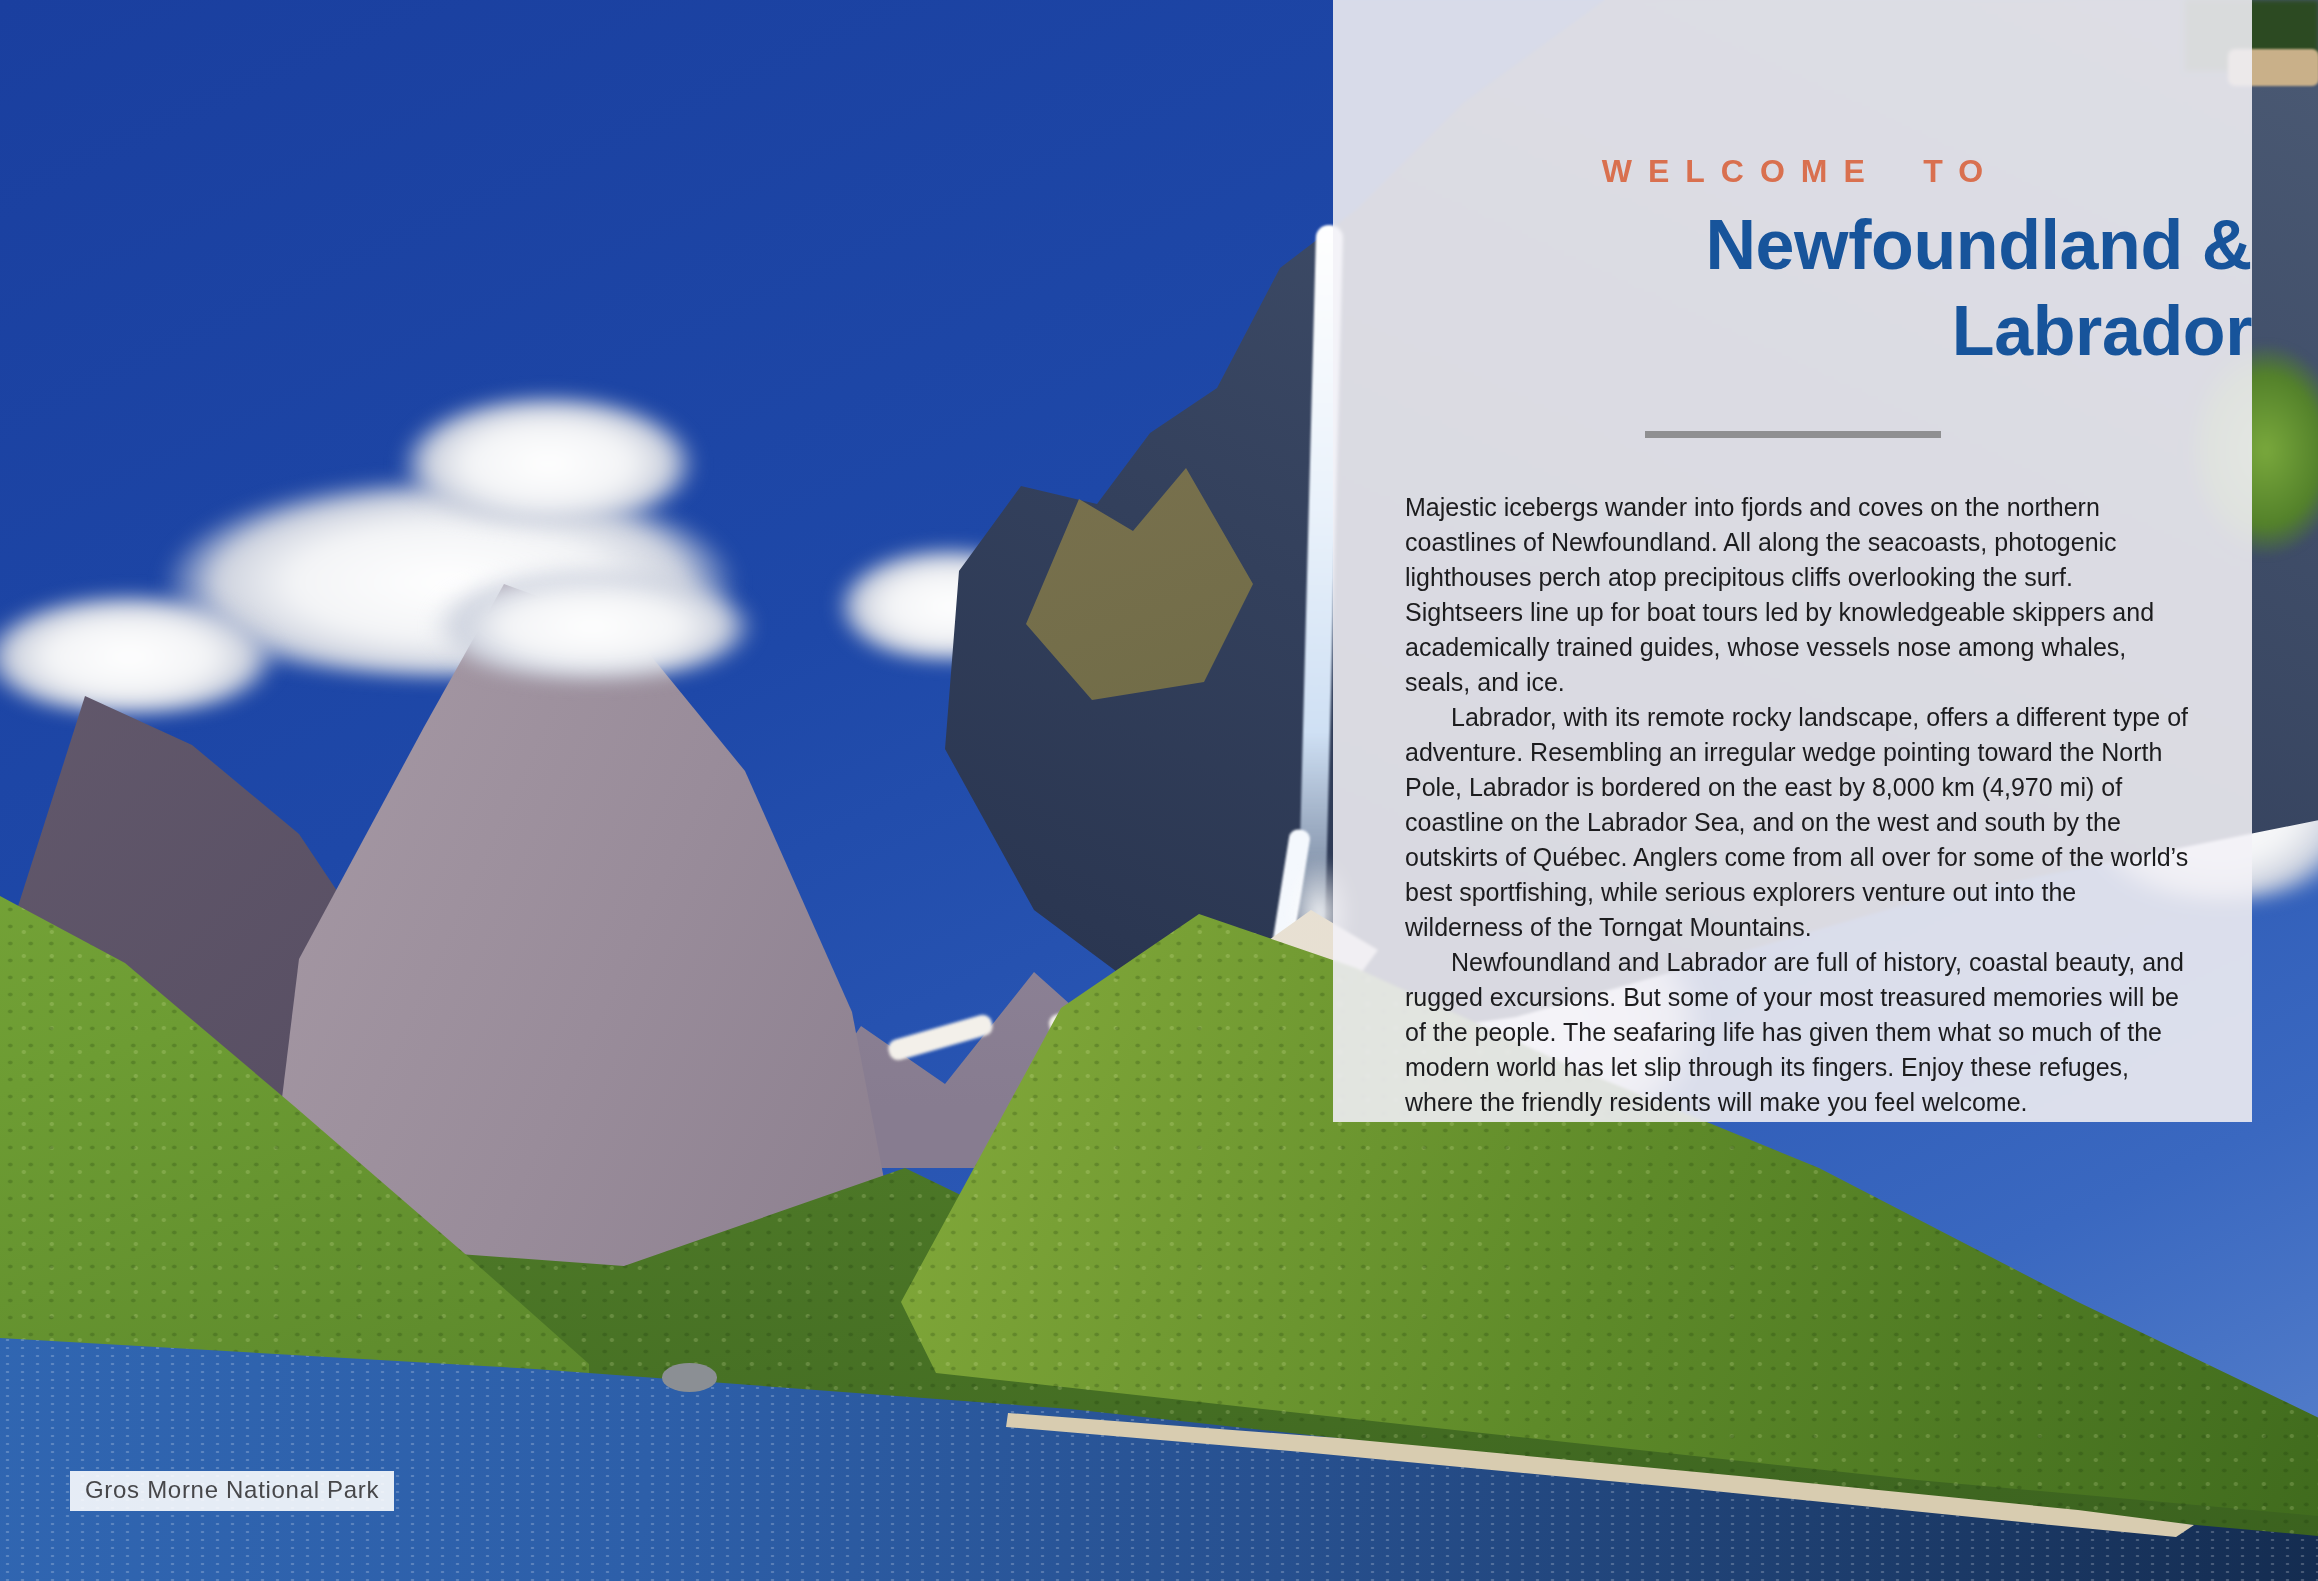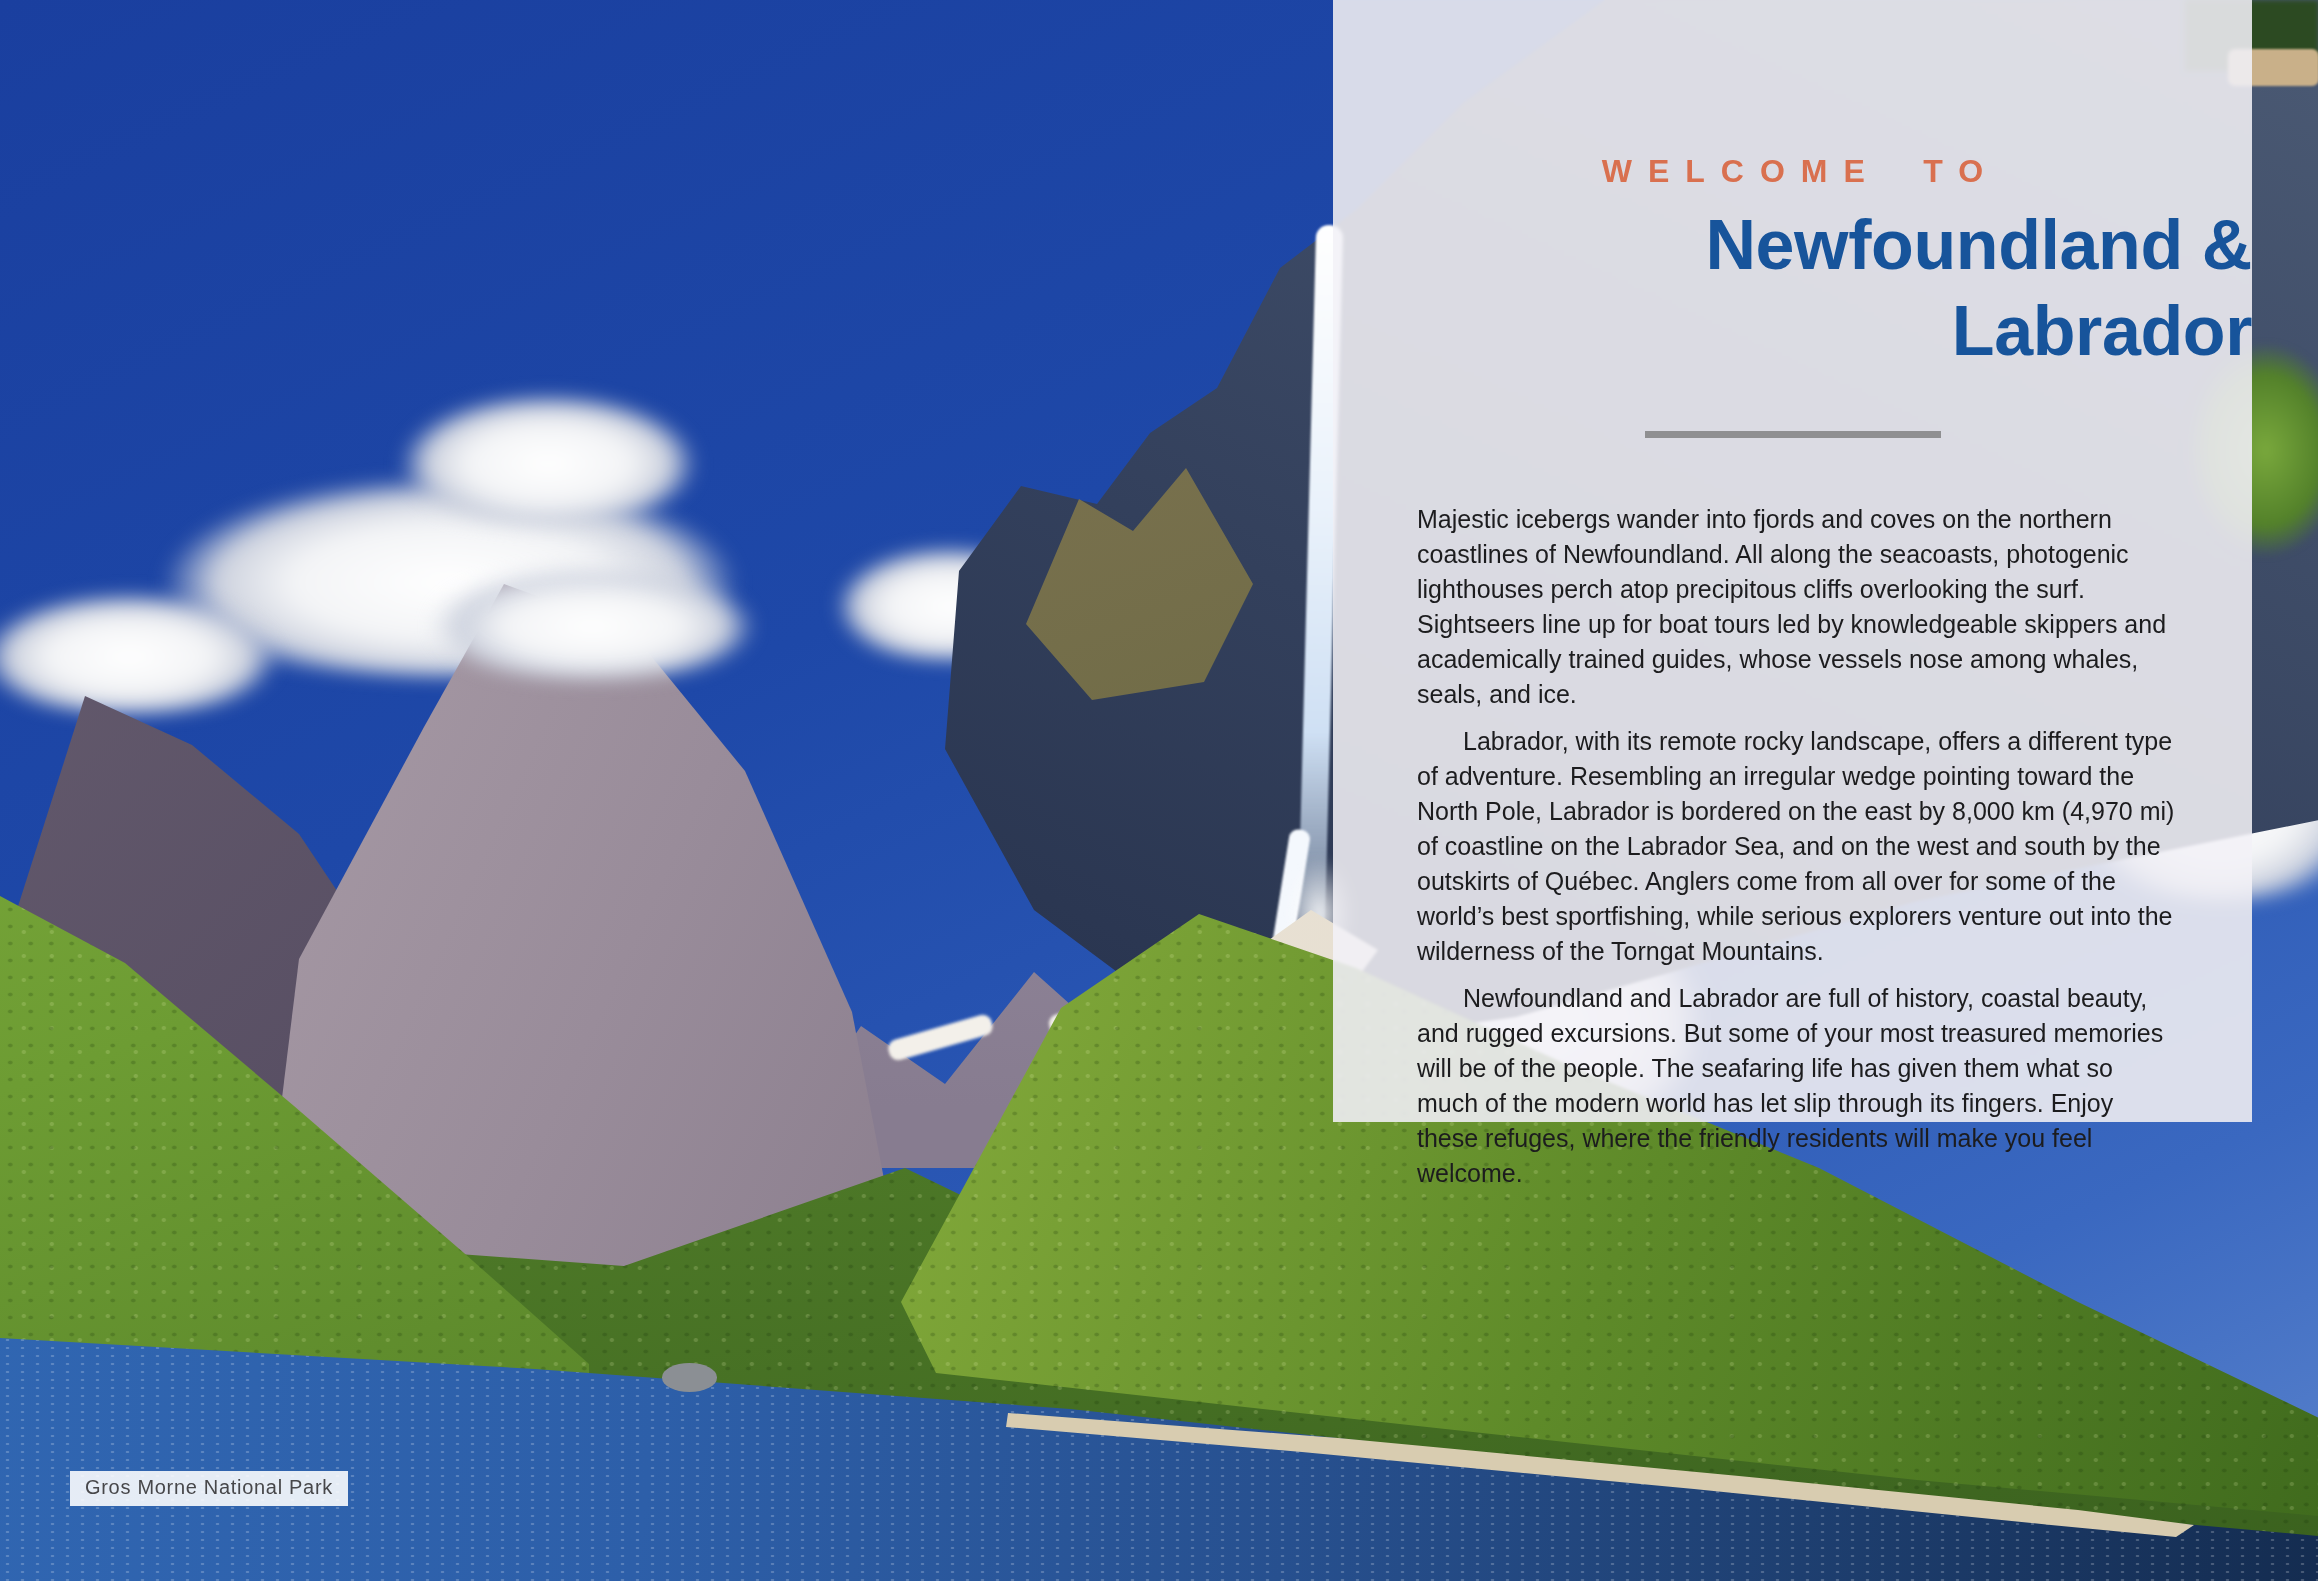--- a/index.html
+++ b/index.html
@@ -85,27 +85,27 @@
     position:absolute;top:202px;left:0;width:100%;margin:0;text-align:right;
     font-size:70px;line-height:1.23;font-weight:700;color:#17549b;
     white-space:pre-line;letter-spacing:-0.4px;
   }
   #divider{position:absolute;top:431px;left:50%;transform:translateX(-50%);
     width:296px;height:7.1px;background:#8f8f91;}
   #intro{
     position:absolute;top:490px;left:72px;width:785px;
     font-size:25px;line-height:35px;color:#1c1c1e;text-align:left;
   }
-  #intro p{margin:12px;}
+  #intro p{margin:0;}
   #intro p.indent{text-indent:46px;}
   
   #photo-caption{
     position:absolute;left:70px;top:1471px;
     background:rgba(255,255,255,0.88);color:#47474a;
-    font-size:20px;letter-spacing:0.7px;padding:5.4px 15px 7.1px 15px;
+    font-size:24px;letter-spacing:0.7px;padding:5.4px 15px 7.1px 15px;
   }
 </style>
 </head>
 <body>
 
 <div id="page">
 
   <div id="photo">
     <div id="sky" class="layer"></div>
 

